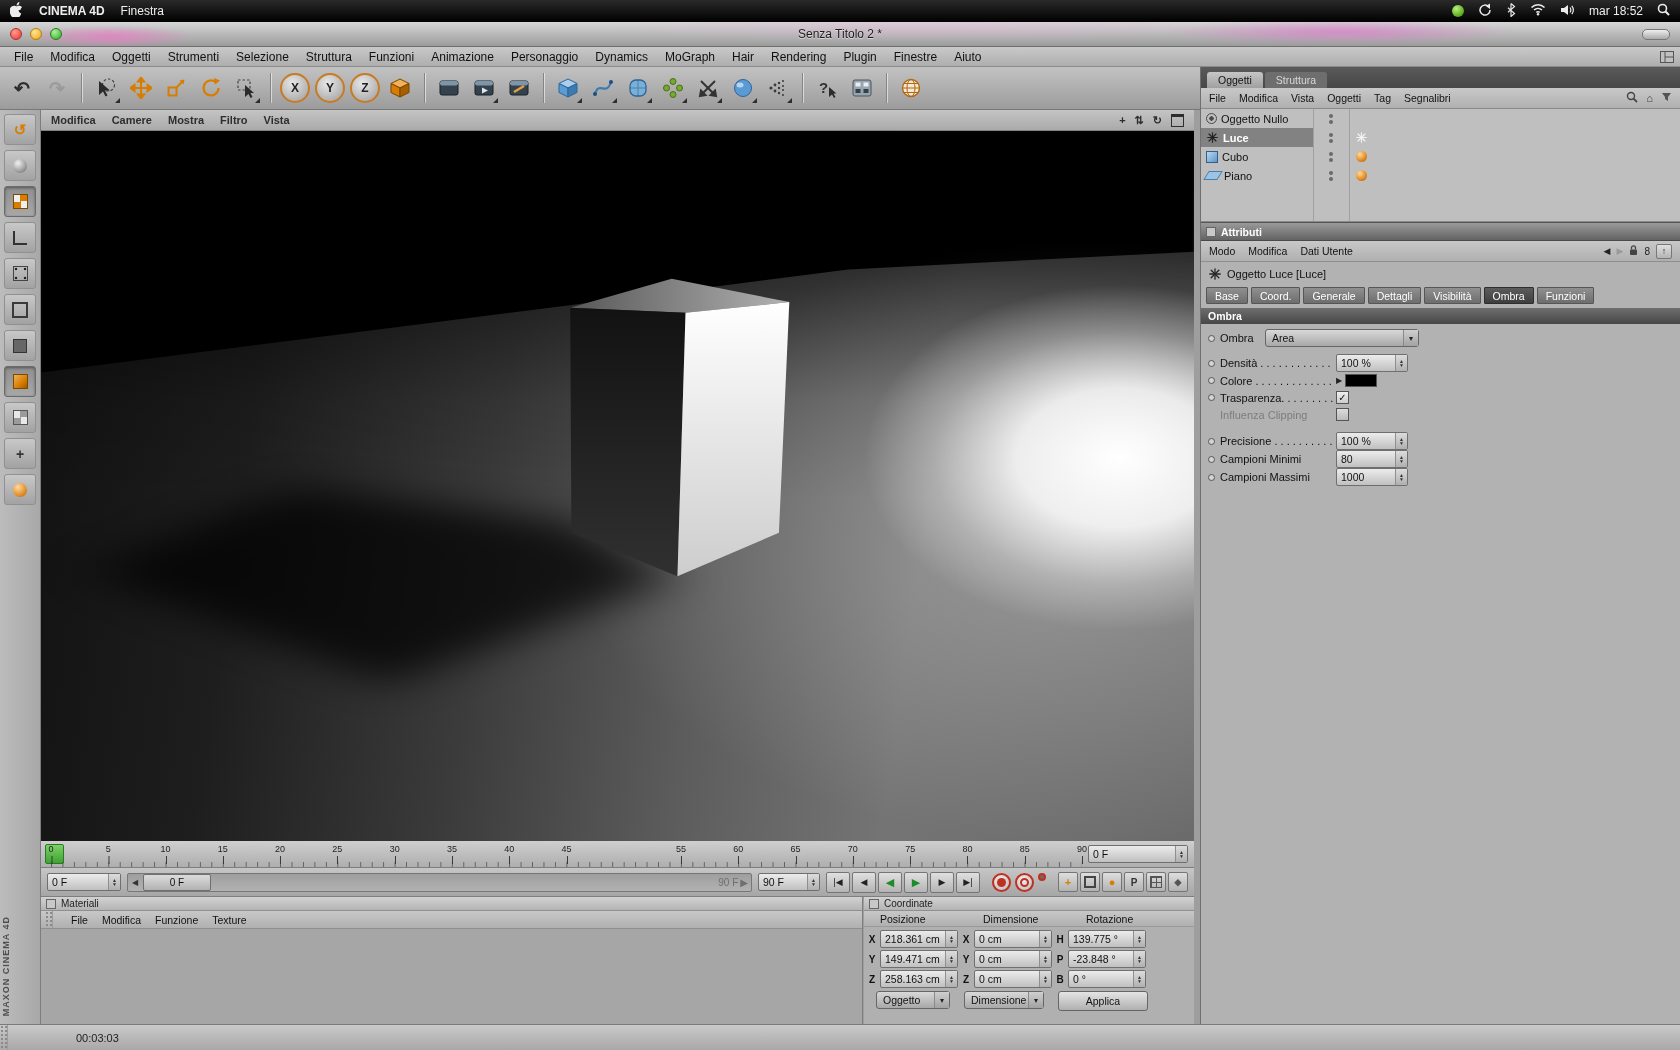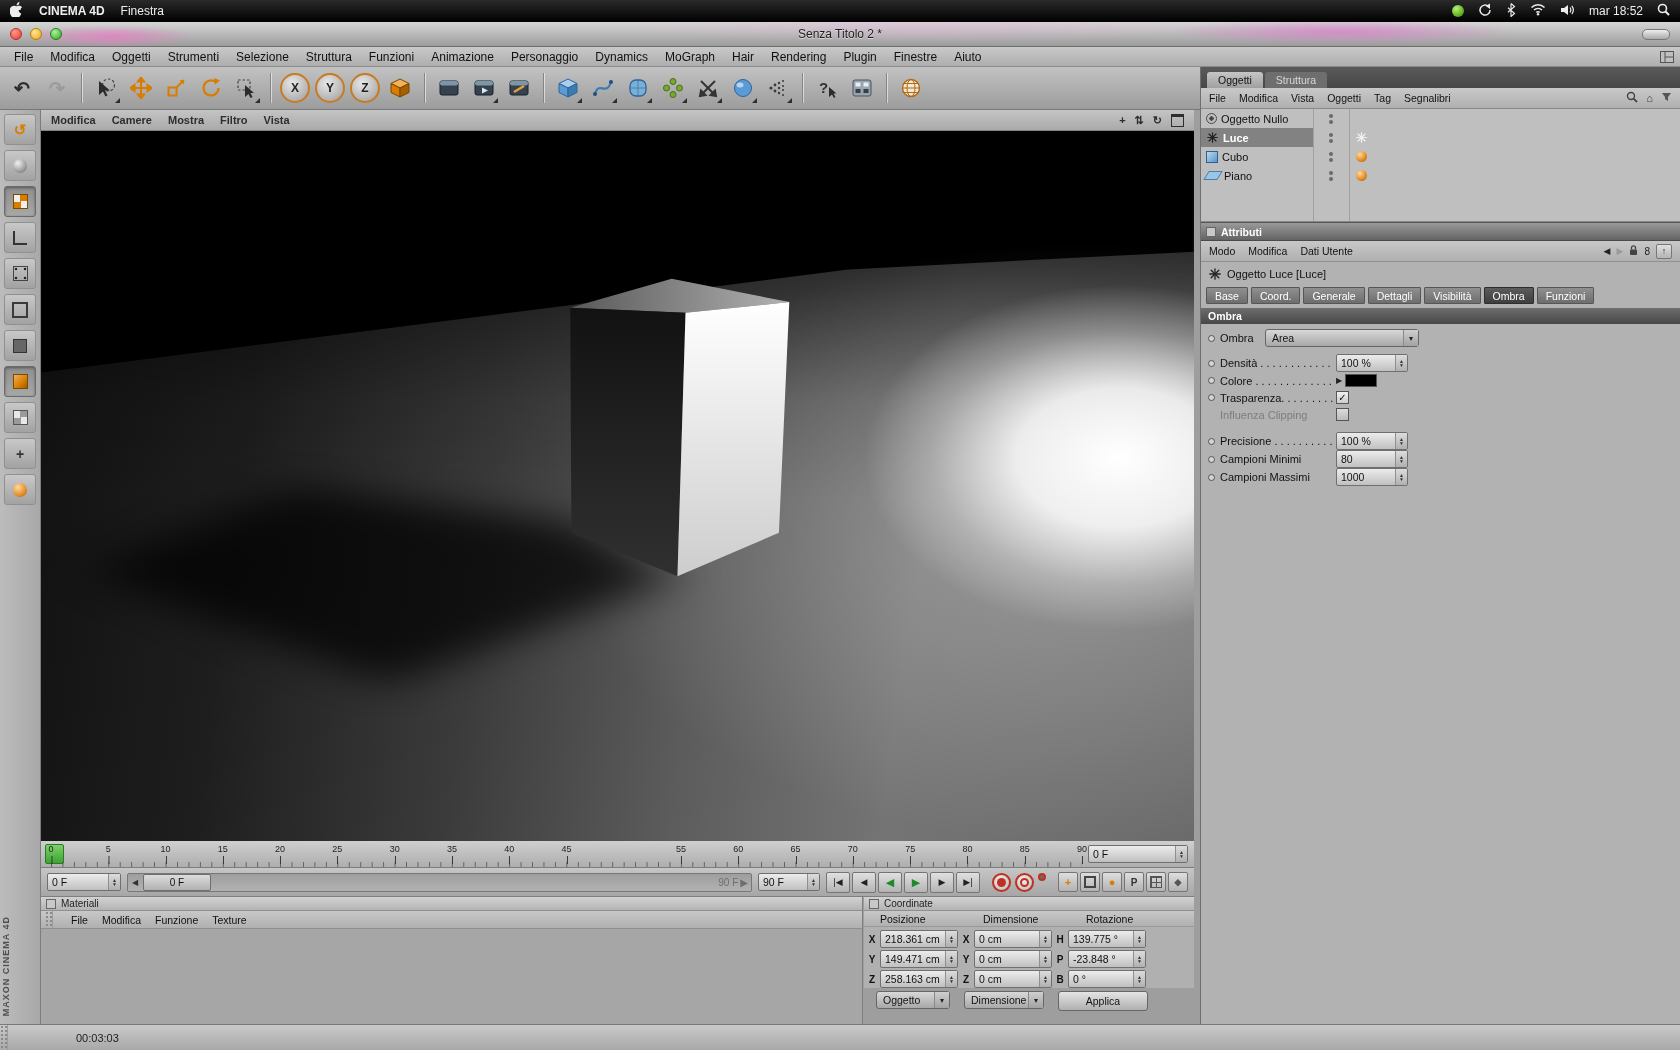--- a/index.html
+++ b/index.html
@@ -114,21 +114,21 @@
   .kbn .grid{width:10px;height:10px;background-image:linear-gradient(#555 1px,transparent 1px),linear-gradient(90deg,#555 1px,transparent 1px);background-size:5px 5px;border:1px solid #555;}
   .kbn.kdia{color:#555;font-size:9px;}
 
   
   .panel-hdr{height:13px;background:linear-gradient(#d2d2d2,#b4b4b4);border-bottom:1px solid #8f8f8f;display:flex;align-items:center;gap:5px;padding:0 5px;font-size:10px;color:#222;}
   .pin{width:8px;height:8px;border:1px solid #666;background:#c8c8c8;}
   .panel-menu{height:17px;background:linear-gradient(#c8c8c8,#b0b0b0);border-bottom:1px solid #8f8f8f;display:flex;align-items:center;gap:14px;padding:0 4px;font-size:10.5px;}
   .grip{width:7px;align-self:stretch;background-image:radial-gradient(circle at 2px 2px,#8a8a8a 1px,transparent 1.3px);background-size:4px 4px;border-right:1px solid #9c9c9c;margin-right:4px;}
   #materials{position:absolute;left:41px;top:897px;width:822px;height:127px;background:#ababab;border-right:1px solid #7e7e7e;box-sizing:border-box;}
   #matbody{height:96px;background:#a6a6a6;}
-  #coords{position:absolute;left:864px;top:897px;width:330px;height:91px;background:#b0b0b0;box-sizing:border-box;}
+  #coords{position:absolute;left:864px;top:897px;width:330px;height:127px;background:#b0b0b0;box-sizing:border-box;}
   .chead{display:flex;height:15px;align-items:center;background:linear-gradient(#c8c8c8,#b0b0b0);border-bottom:1px solid #9a9a9a;font-size:10.5px;}
   .chead span{width:103px;padding-left:16px;box-sizing:border-box;}
   #coord-rows{padding:3px 4px 0 4px;}
   .crow{display:flex;align-items:center;gap:4px;margin-bottom:2px;}
   .clab{width:8px;font-size:10px;font-weight:bold;text-align:center;}
   .cfld{width:76px;}
   .cctrl{display:flex;gap:14px;margin-top:3px;padding-left:12px;}
   .cdd1{width:72px;}
   .cdd2{width:78px;}
   .capply{width:88px;}

